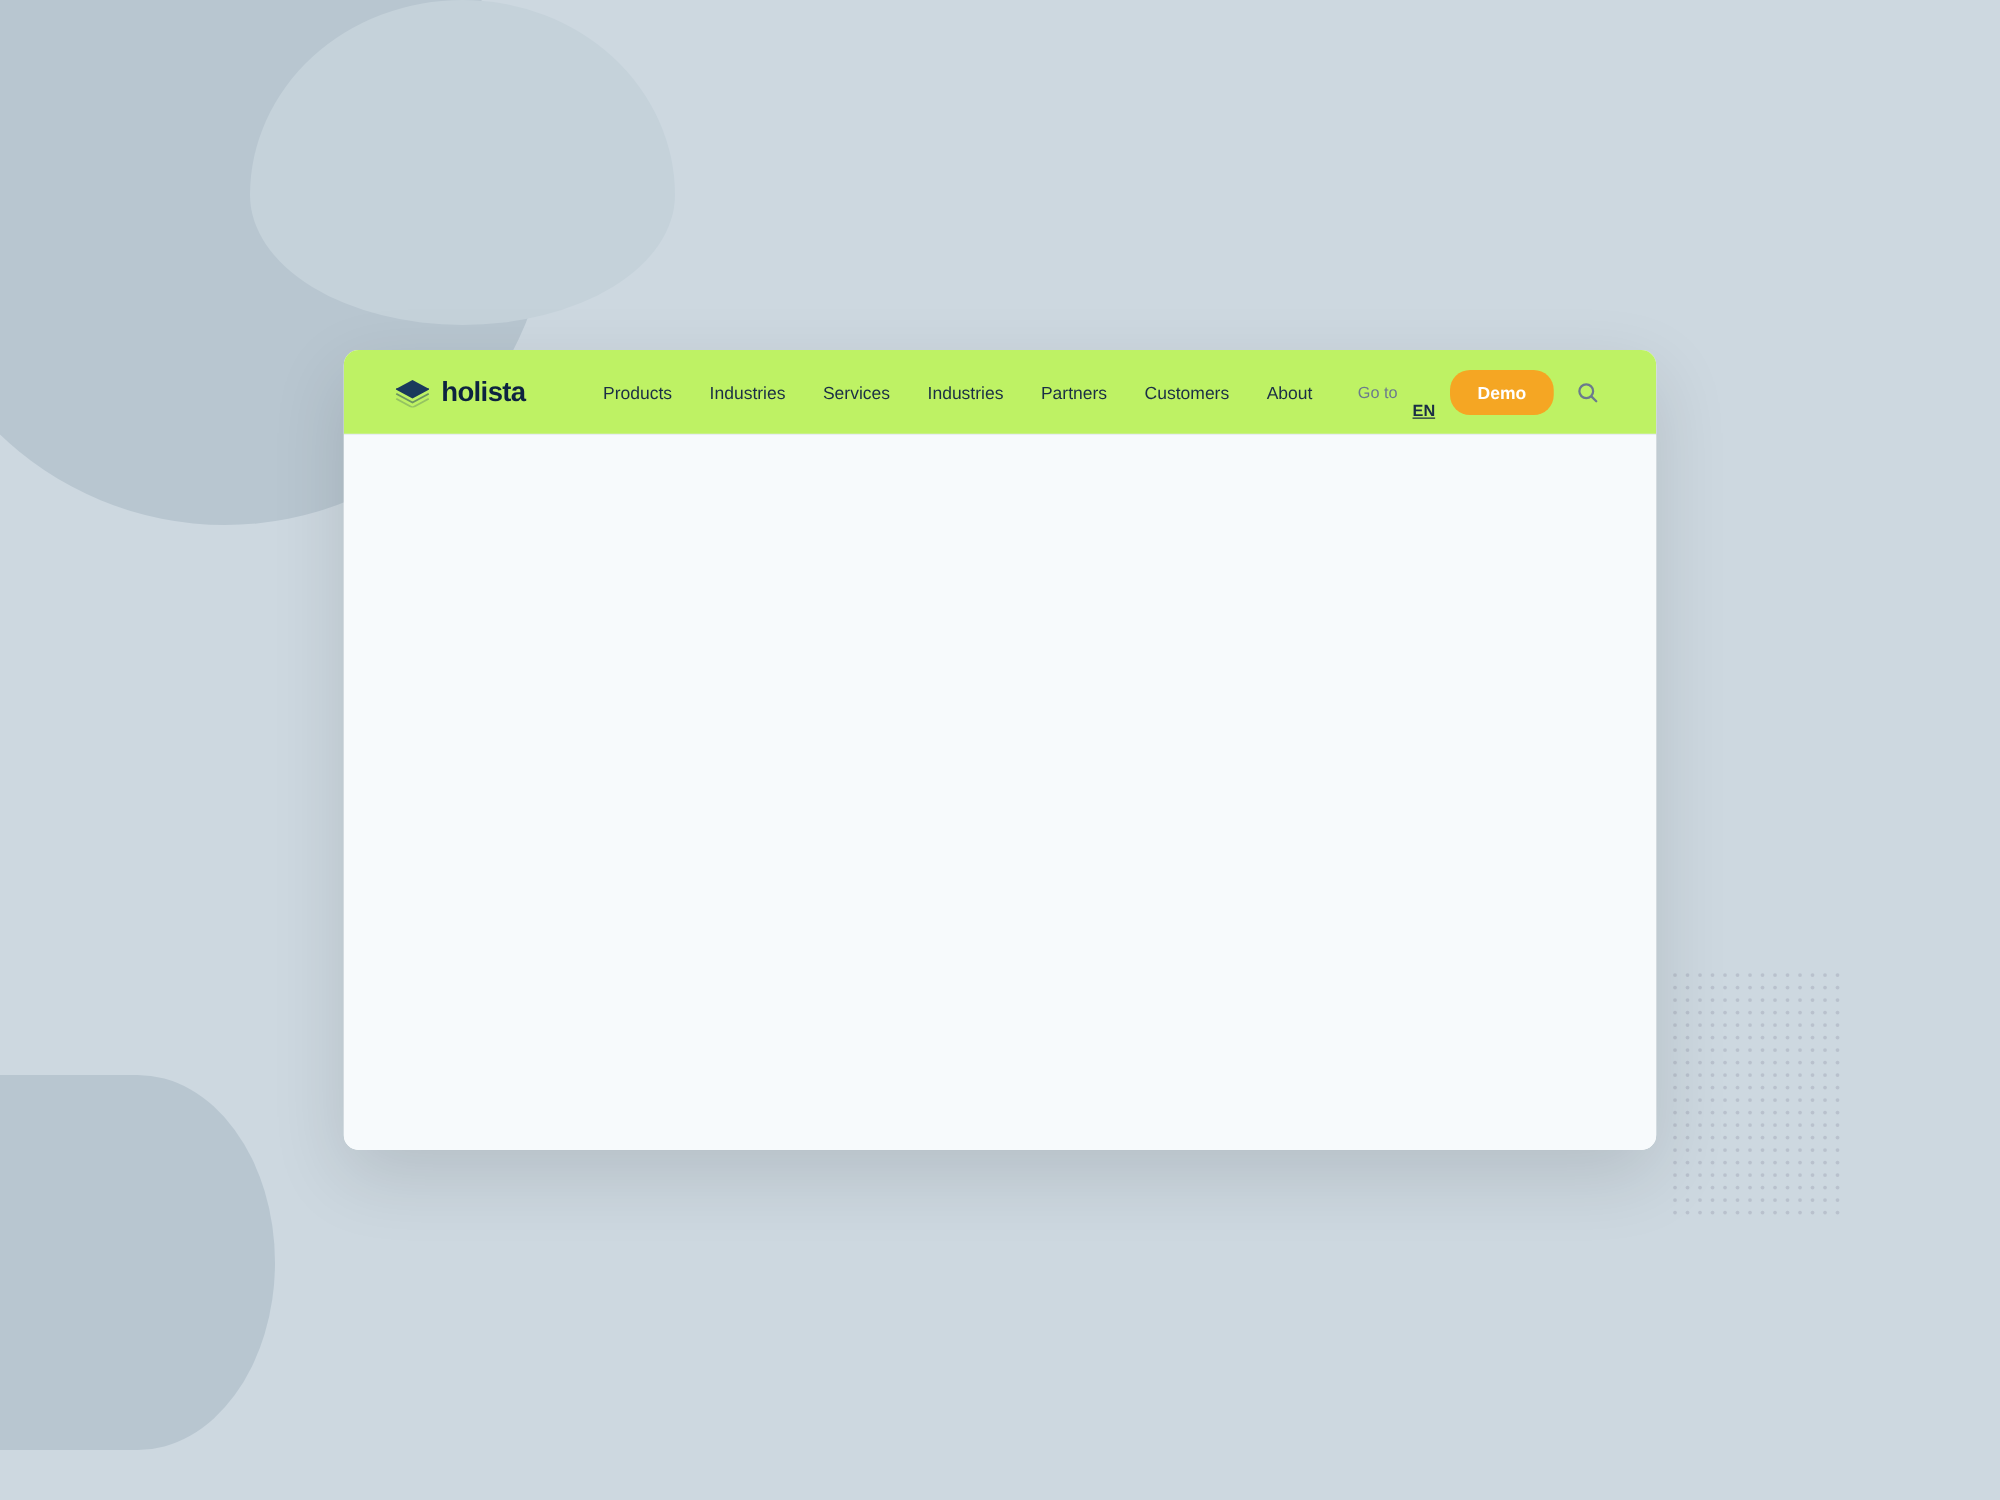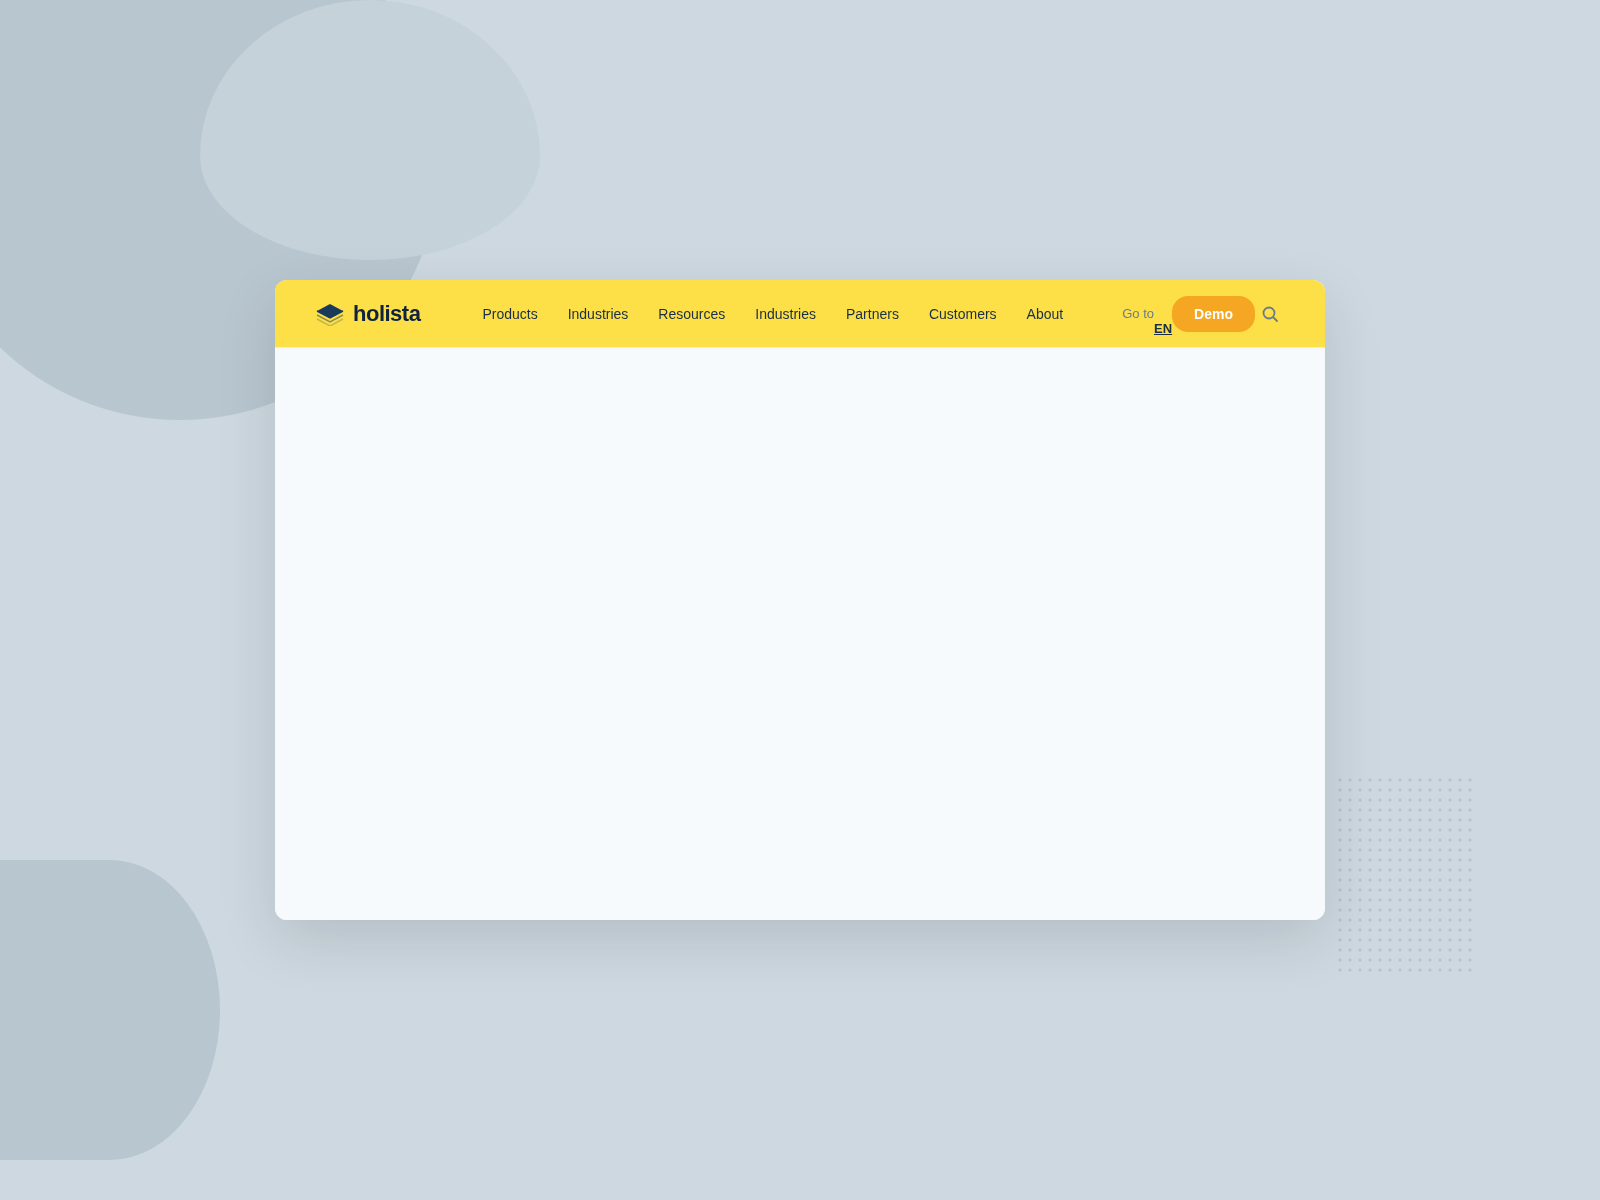--- a/index.html
+++ b/index.html
@@ -63,21 +63,21 @@
       display: flex;
       flex-direction: column;
     }
 
     
     .navbar {
       display: flex;
       align-items: center;
       padding: 0 40px;
       height: 68px;
-      background: #fde047;
+      background: #bef264;
       border-bottom: 1px solid #e8edf2;
       flex-shrink: 0;
     }
 
     .logo {
       display: flex;
       align-items: center;
       gap: 8px;
       text-decoration: none;
       margin-right: 48px;
@@ -109,20 +109,21 @@
       padding: 8px 14px;
       text-decoration: none;
       cursor: pointer;
       border-radius: 4px;
       white-space: nowrap;
     }
 
     .nav-actions {
       display: flex;
       align-items: center;
+      gap: 12px;
     }
 
     .goto-label {
       font-size: 13px;
       color: #6b7a8d;
     }
 
     .lang-selector {
       font-size: 13px;
       font-weight: 600;
@@ -466,21 +467,21 @@
         <path d="M2 9L15 16L28 9" stroke="#1a3a5c" stroke-width="1.5" fill="none"></path>
         <path d="M2 13L15 20L28 13" stroke="#1a3a5c" stroke-width="1.5" fill="none" opacity="0.5"></path>
         <path d="M2 17L15 24L28 17" stroke="#1a3a5c" stroke-width="1.5" fill="none" opacity="0.25"></path>
       </svg>
       <span class="logo-text">holista</span>
     </a>
 
     <div class="nav-links">
       <a class="nav-link" href="#">Products</a>
       <a class="nav-link" href="#">Industries</a>
-      <a class="nav-link" href="#">Resources</a>
+      <a class="nav-link" href="#">Services</a>
       <a class="nav-link" href="#">Industries</a>
       <a class="nav-link" href="#">Partners</a>
       <a class="nav-link" href="#">Customers</a>
       <a class="nav-link" href="#">About</a>
     </div>
 
     <div class="nav-actions">
       <span class="goto-label">Go to</span>
       <span class="lang-selector">EN</span>
       <button class="demo-btn">Demo</button>

